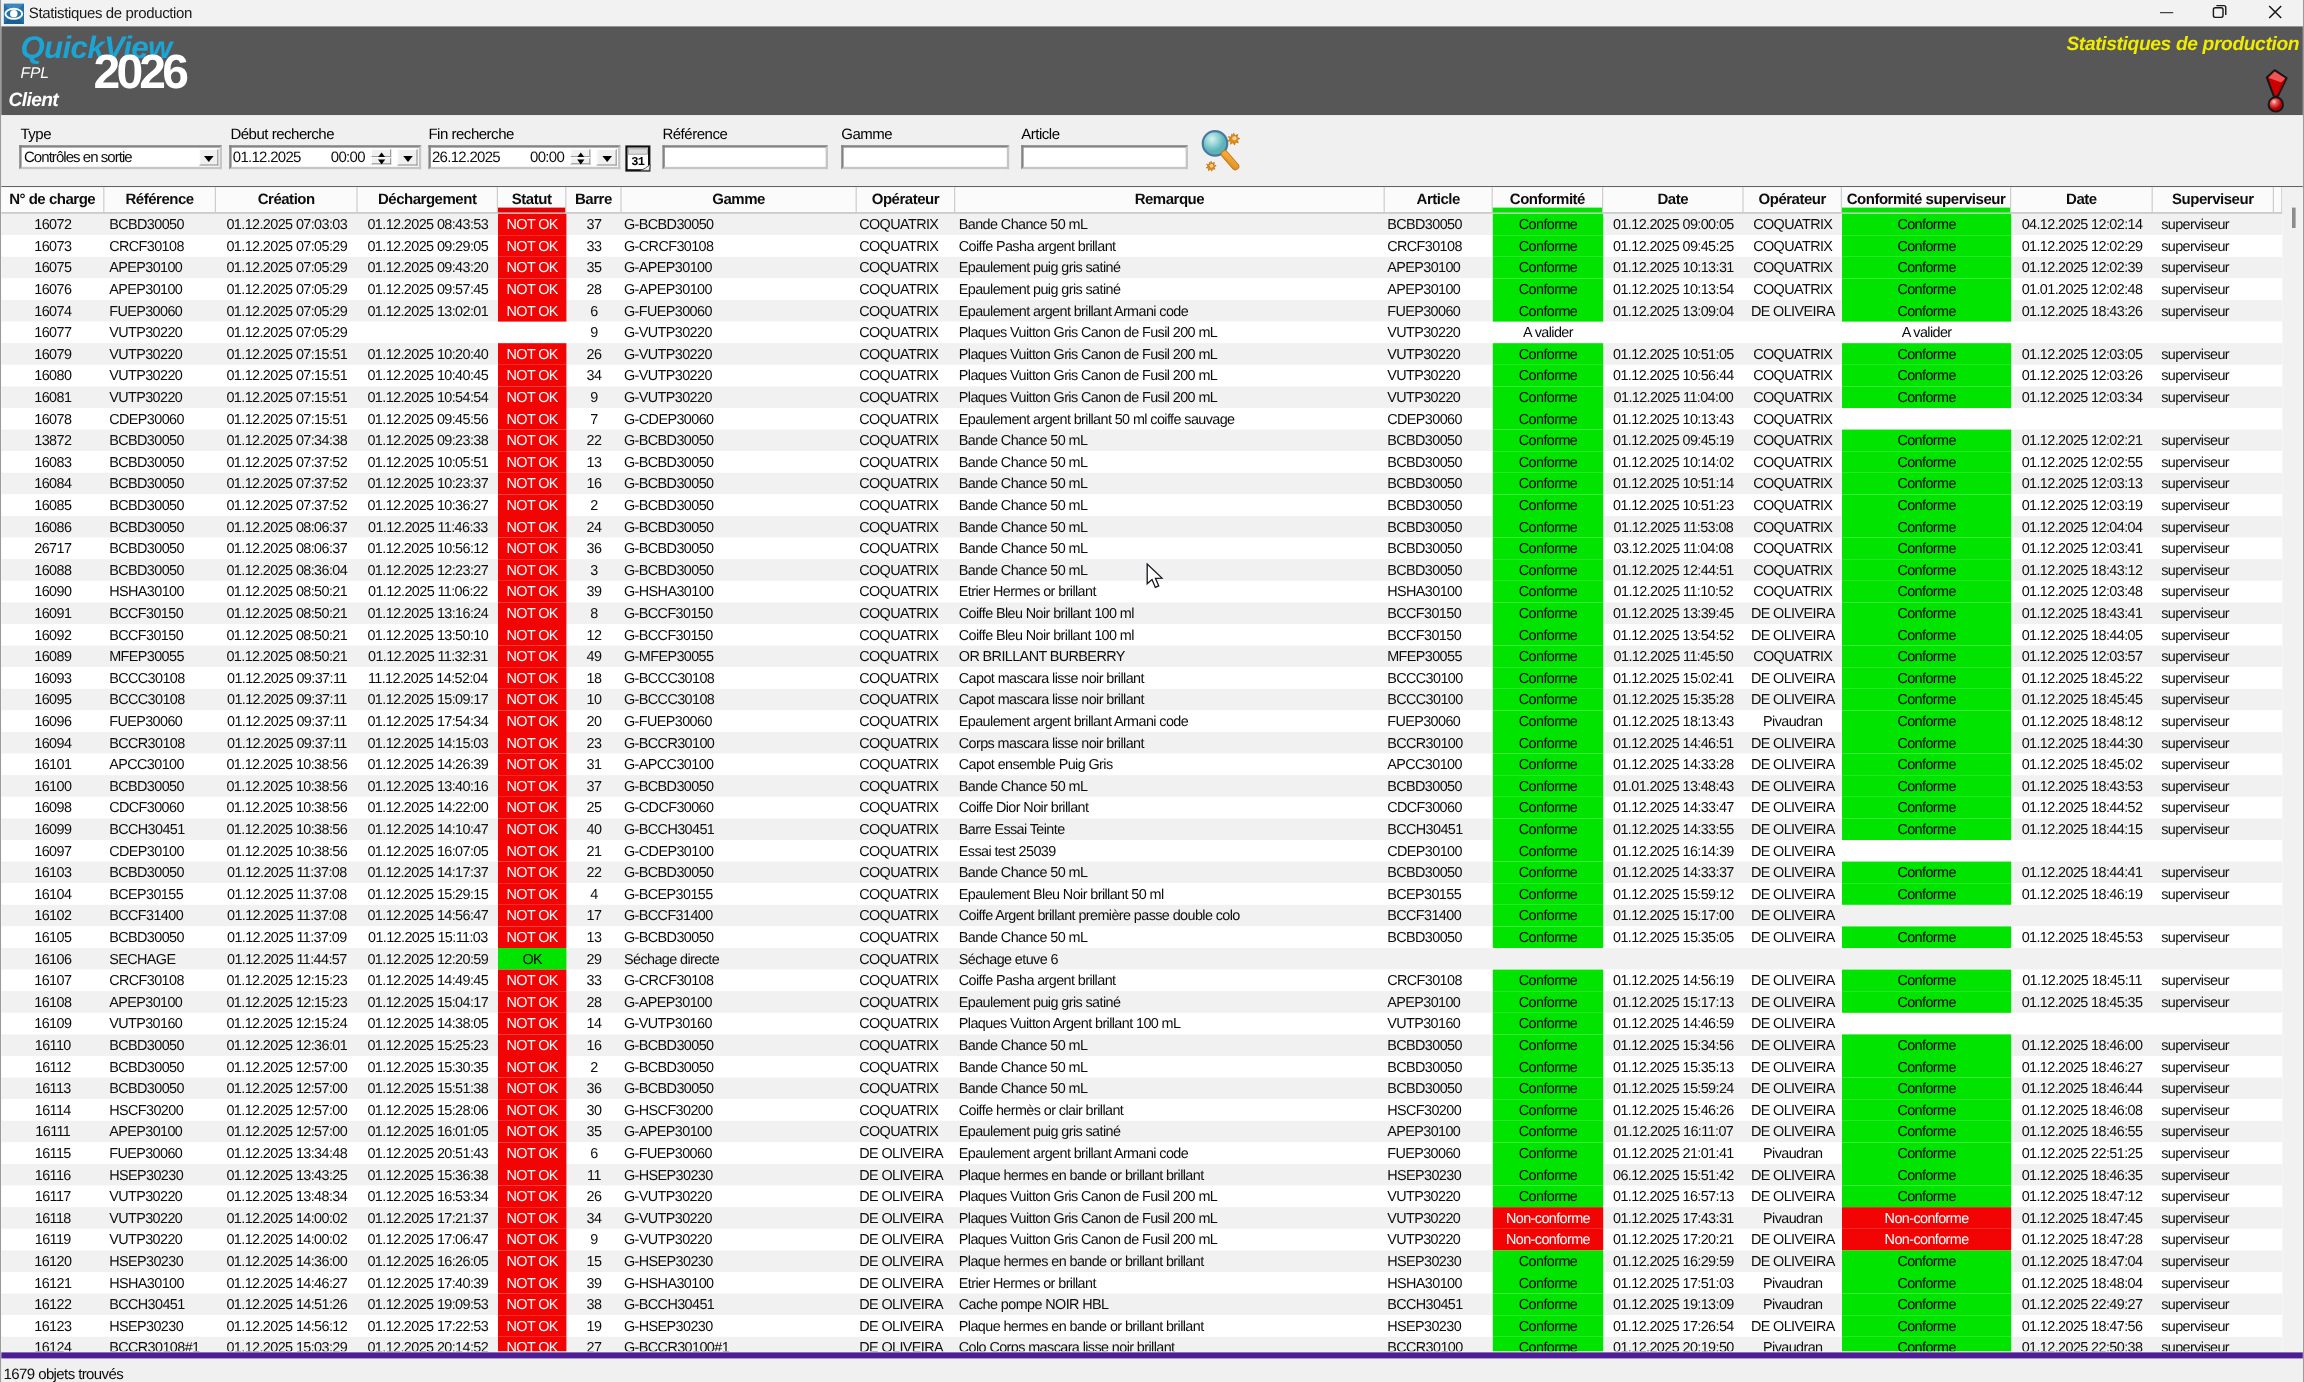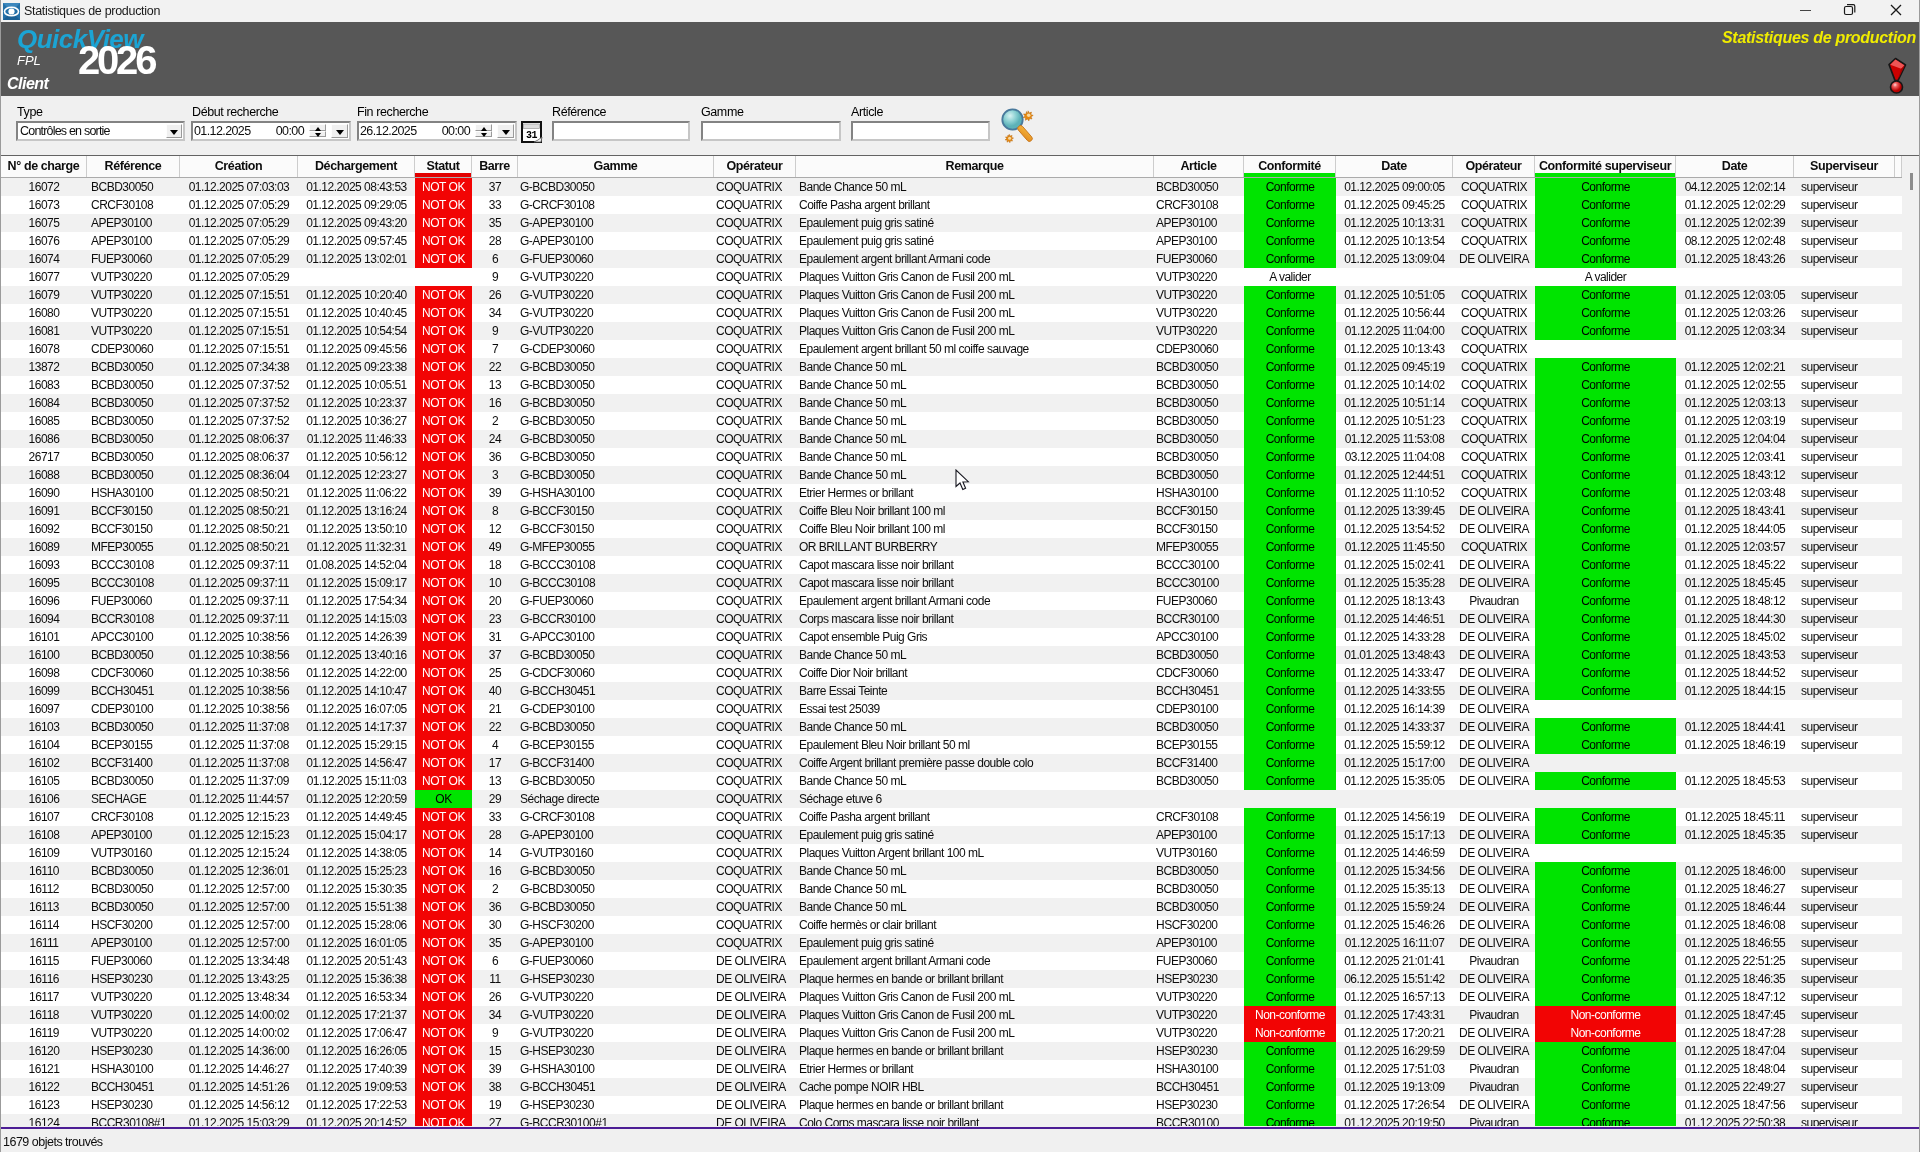--- a/index.html
+++ b/index.html
@@ -36,21 +36,21 @@
 .ct{text-align:center;}
 .lf4{padding-left:4px;}
 .lf2{padding-left:2px;}
 .lf3{padding-left:3px;}
 .lf9{padding-left:7px;}
 .red{background:#f20404;color:#fff;text-align:center;}
 .grn{background:#00e400;color:#000;text-align:center;}
 #vsb{position:absolute;right:0;top:0;width:19px;height:970px;background:#f1f1f1;}
 #vsb .th{position:absolute;left:8px;top:17px;width:3px;height:17px;background:#8c8c8c;}
 #statusbar{position:absolute;left:0;top:1127px;width:1920px;height:25px;background:#f0f0f0;
- border-top:2px solid #4c1d95;}
+ border-top:5px solid #4c1d95;}
 #statusbar span{position:absolute;left:2px;top:6px;font-size:12.5px;letter-spacing:-0.5px;}
 </style></head><body>
 <div id="titlebar">
     <svg width="17" height="17" style="position:absolute;left:2px;top:3px" viewBox="0 0 17 17">
       <rect x="0" y="0" width="17" height="17" fill="#2470a8"></rect>
       <path d="M0 0 L17 0 L8.5 8.5 Z" fill="#3c87bd"></path>
       <path d="M0 17 L17 17 L8.5 8.5 Z" fill="#1a5f94"></path>
       <ellipse cx="8.5" cy="8.5" rx="7" ry="4.2" fill="none" stroke="#fff" stroke-width="1.6"></ellipse>
       <circle cx="8.5" cy="8.5" r="3.1" fill="#fff"></circle>
     </svg>
@@ -238,21 +238,21 @@
         <div class="c ct red" style="width:57px">NOT OK</div>
         <div class="c ct" style="width:46px">28</div>
         <div class="c lf2" style="width:196px">G-APEP30100</div>
         <div class="c lf2" style="width:82px">COQUATRIX</div>
         <div class="c lf3" style="width:358px">Epaulement puig gris satiné</div>
         <div class="c lf2" style="width:90px">APEP30100</div>
         <div class="c ct grn" style="width:92px">Conforme</div>
         <div class="c ct" style="width:117px">01.12.2025 10:13:54</div>
         <div class="c ct" style="width:82px">COQUATRIX</div>
         <div class="c ct grn" style="width:141px">Conforme</div>
-        <div class="c ct" style="width:118px">08.12.2025 12:02:48</div>
+        <div class="c ct" style="width:118px">01.01.2025 12:02:48</div>
         <div class="c lf9" style="width:101px">superviseur</div>
         <div class="c" style="width:7px"></div>
       </div>
       <div class="r g">
         <div class="c ct" style="width:86px">16074</div>
         <div class="c lf4" style="width:93px">FUEP30060</div>
         <div class="c ct" style="width:118px">01.12.2025 07:05:29</div>
         <div class="c ct" style="width:117px">01.12.2025 13:02:01</div>
         <div class="c ct red" style="width:57px">NOT OK</div>
         <div class="c ct" style="width:46px">6</div>
@@ -569,21 +569,21 @@
         <div class="c ct" style="width:82px">COQUATRIX</div>
         <div class="c ct grn" style="width:141px">Conforme</div>
         <div class="c ct" style="width:118px">01.12.2025 12:03:57</div>
         <div class="c lf9" style="width:101px">superviseur</div>
         <div class="c" style="width:7px"></div>
       </div>
       <div class="r">
         <div class="c ct" style="width:86px">16093</div>
         <div class="c lf4" style="width:93px">BCCC30108</div>
         <div class="c ct" style="width:118px">01.12.2025 09:37:11</div>
-        <div class="c ct" style="width:117px">01.08.2025 14:52:04</div>
+        <div class="c ct" style="width:117px">11.12.2025 14:52:04</div>
         <div class="c ct red" style="width:57px">NOT OK</div>
         <div class="c ct" style="width:46px">18</div>
         <div class="c lf2" style="width:196px">G-BCCC30108</div>
         <div class="c lf2" style="width:82px">COQUATRIX</div>
         <div class="c lf3" style="width:358px">Capot mascara lisse noir brillant</div>
         <div class="c lf2" style="width:90px">BCCC30100</div>
         <div class="c ct grn" style="width:92px">Conforme</div>
         <div class="c ct" style="width:117px">01.12.2025 15:02:41</div>
         <div class="c ct" style="width:82px">DE OLIVEIRA</div>
         <div class="c ct grn" style="width:141px">Conforme</div>

